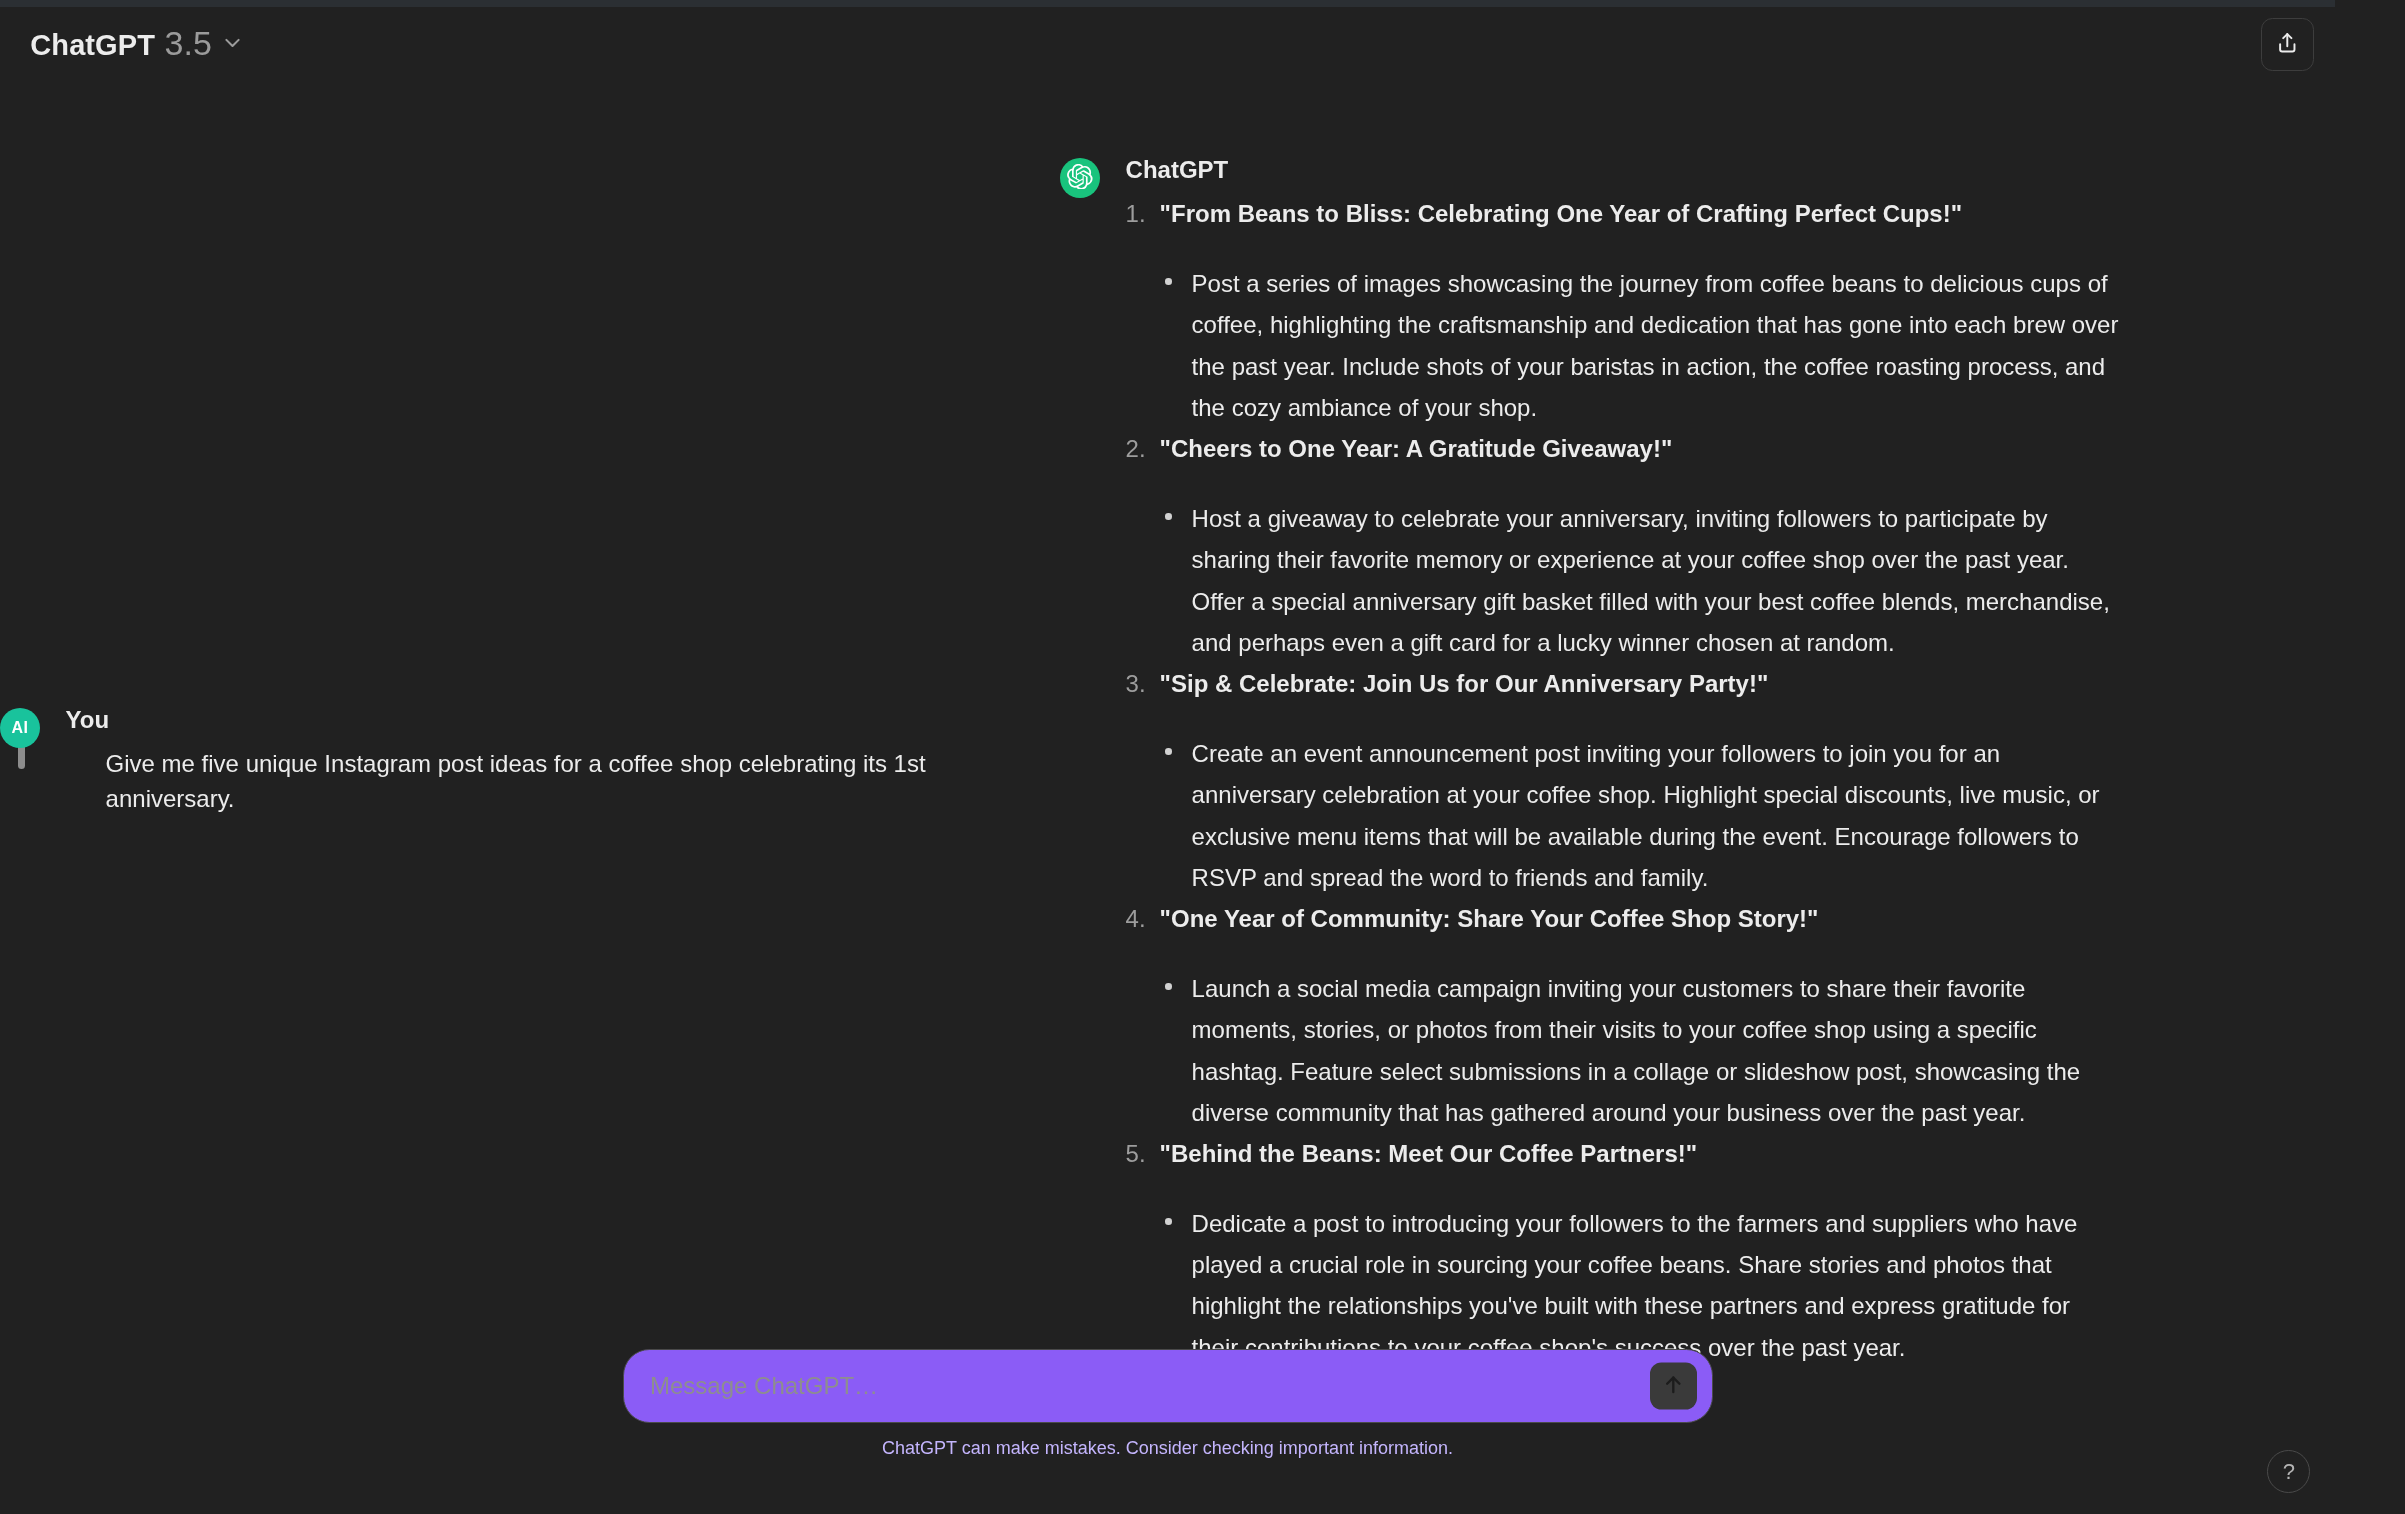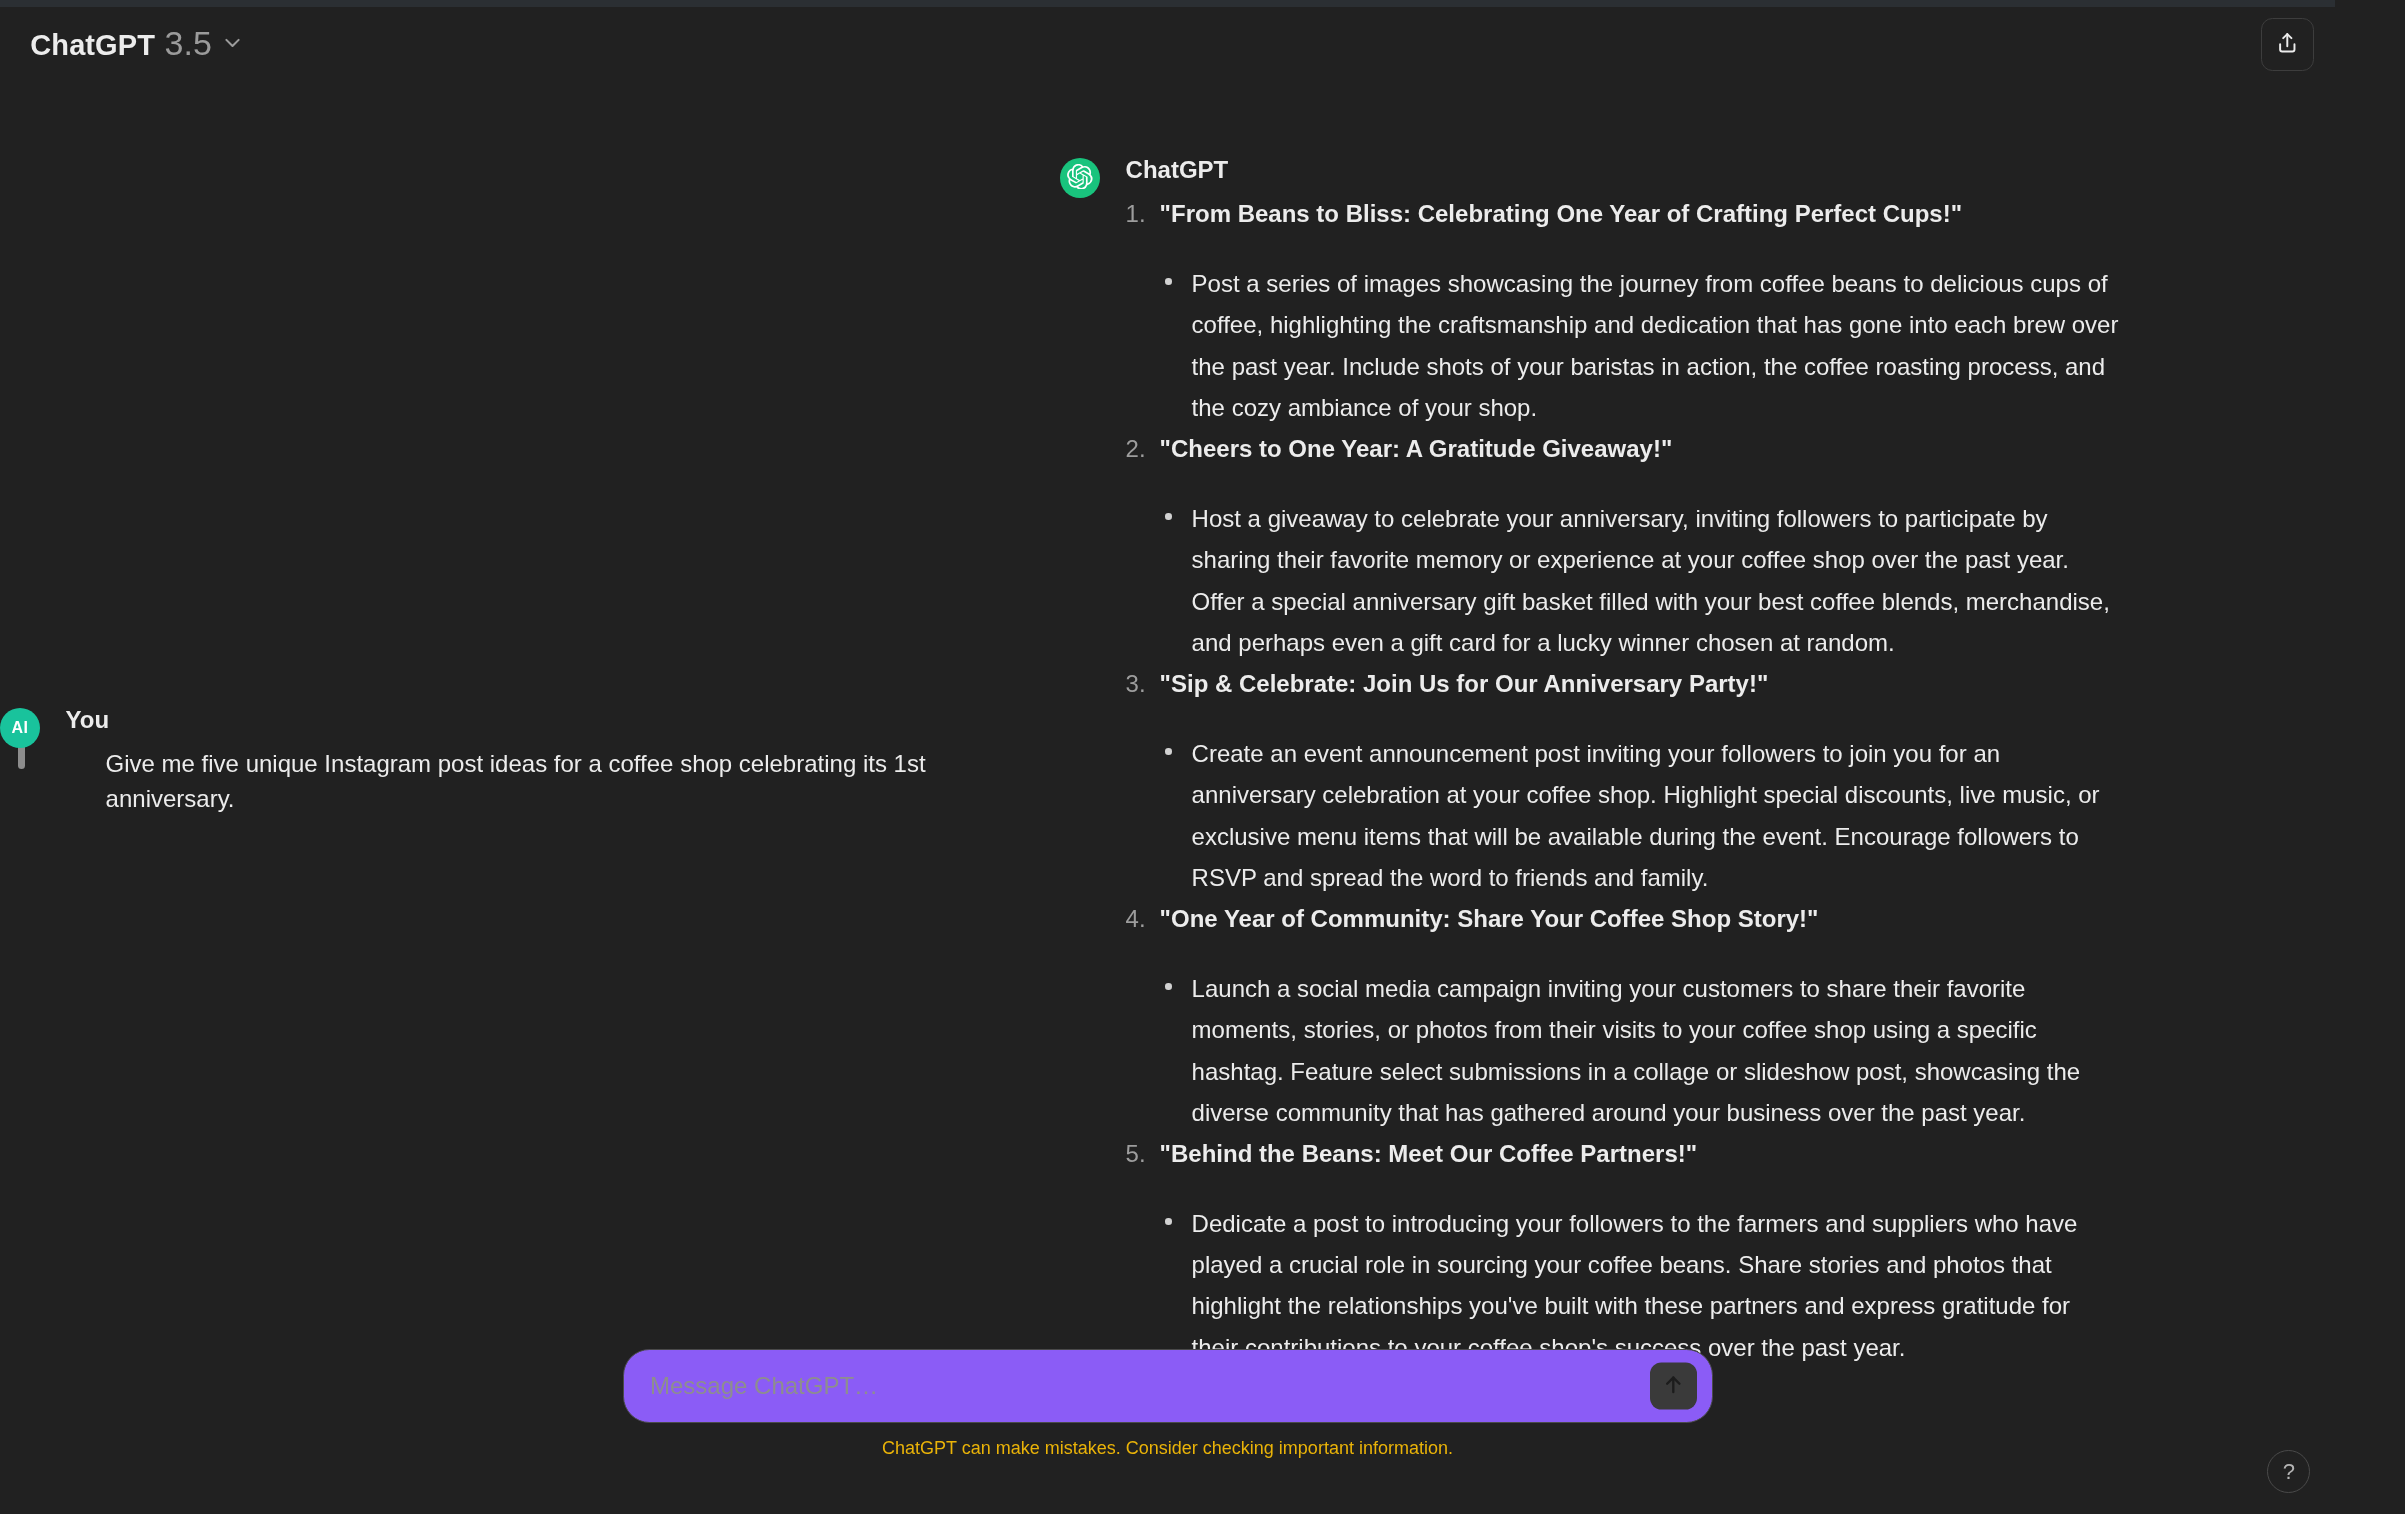--- a/index.html
+++ b/index.html
@@ -109,21 +109,21 @@
     font-size:24px; color:#ececec;
   }
   .composer input::placeholder { color:#8e8e8e; }
   .send-btn {
     position:absolute; right:15px; top:50%; transform:translateY(-50%);
     width:47px; height:47px; border-radius:11.4px; background:#3a3a3a;
     display:flex; align-items:center; justify-content:center;
     cursor:pointer; color:#171717;
   }
   .disclaimer {
-    margin-top:15px; text-align:center; font-size:18px; color:#eab308;
+    margin-top:15px; text-align:center; font-size:18px; color:#c4b5fd;
   }
 </style>
 </head>
 <body>
 
 <div class="app">
 
   <div class="top-strip"></div>
 
   <div class="header">

